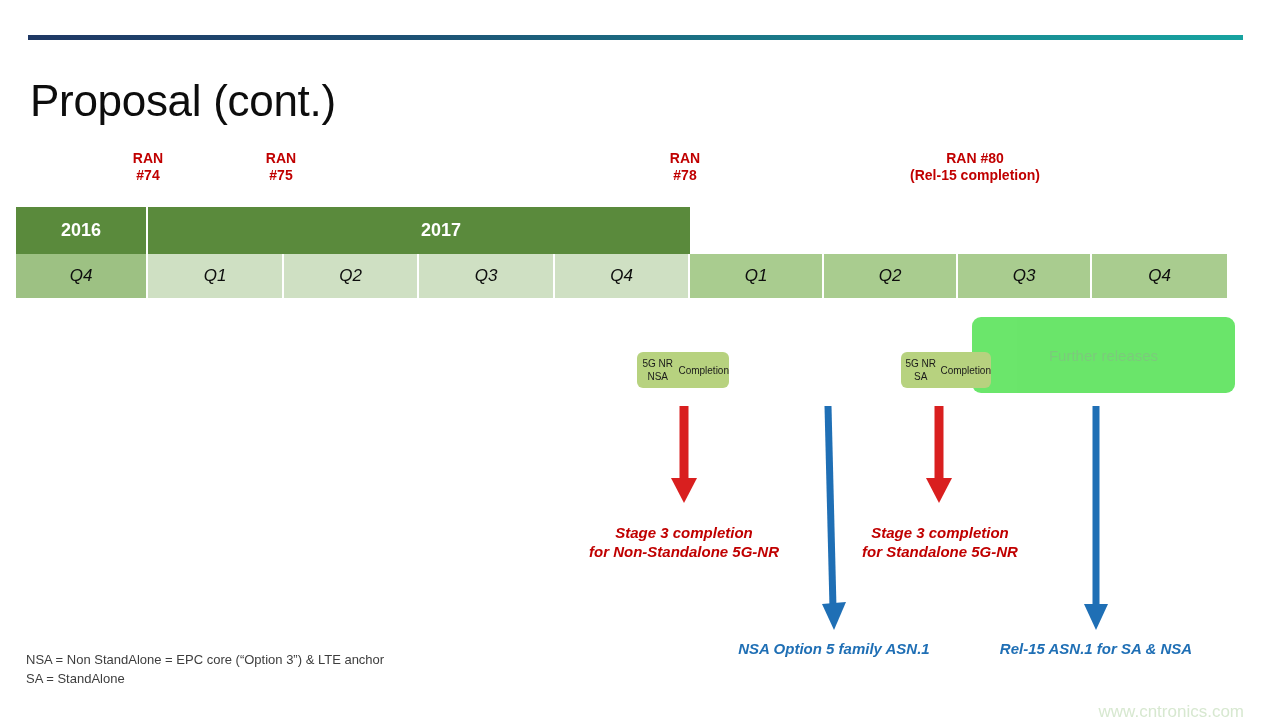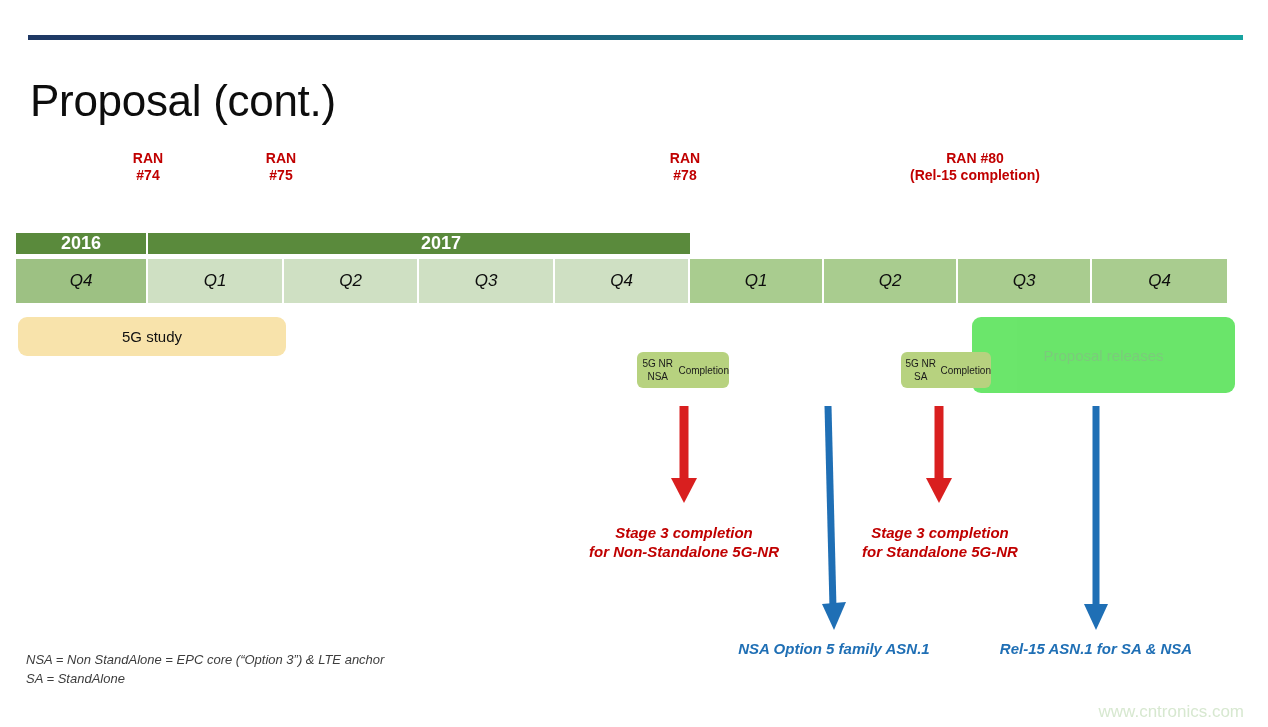--- a/index.html
+++ b/index.html
@@ -24,21 +24,21 @@
 
   
   .ran-label{
     position:absolute;text-align:center;color:#c00000;font-weight:bold;
     font-size:14px;line-height:17px;white-space:pre-line;
   }
 
   
   #timeline{position:absolute;left:16px;top:207px;width:1211px;}
   .year-row,.quarter-row{display:flex;width:100%;}
-  .year-row{height:47px;margin-bottom:5px;align-items:flex-end;}
+  .year-row{height:47px;}
   .quarter-row{height:44px;font-style:italic;}
   .year-cell{
     background:#5a8a3c;color:#ffffff;font-weight:bold;font-size:18px;
     display:flex;align-items:center;justify-content:center;
     border-right:2px solid #ffffff;box-sizing:border-box;
   }
   .year-cell:last-child{border-right:none;}
   .q-cell{
     font-size:17px;color:#0d0d0d;
     display:flex;align-items:center;justify-content:center;
@@ -92,21 +92,21 @@
   }
   .callout-blue{
     position:absolute;text-align:center;color:#1f6fb5;
     font-weight:bold;font-style:italic;font-size:15px;line-height:19px;
     white-space:nowrap;
   }
 
   
   #footnote{
     position:absolute;left:26px;top:650px;
-    font-style:italic;font-size:13px;line-height:19px;color:#3d3d3d;
+    font-size:13px;line-height:19px;color:#3d3d3d;
     white-space:pre-line;
   }
 
   
   #watermark{
     position:absolute;right:24px;bottom:5px;
     font-size:17px;color:#d7e8d0;
   }
 </style>
 </head>
@@ -138,25 +138,24 @@
       <div class="q-cell q-light" style="width:135px;">Q2</div>
       <div class="q-cell q-light" style="width:136px;">Q3</div>
       <div class="q-cell q-light" style="width:135px;">Q4</div>
       <div class="q-cell q-med" style="width:134px;">Q1</div>
       <div class="q-cell q-med" style="width:134px;">Q2</div>
       <div class="q-cell q-med" style="width:134px;">Q3</div>
       <div class="q-cell q-med" style="width:135px;">Q4</div>
     </div>
   </div>
 
-  <div class="bar" id="bar-5g-study">5G study</div>
 
 
   <div class="bar" id="bar-further-releases">
-    <span class="bar-text">Proposal releases</span>
+    <span class="bar-text">Further releases</span>
   </div>
 
   <div class="chip" id="chip-nsa">
     <span>5G NR NSA</span>
     <span>Completion</span>
   </div>
   <div class="chip" id="chip-sa">
     <span>5G NR SA</span>
     <span>Completion</span>
   </div>

